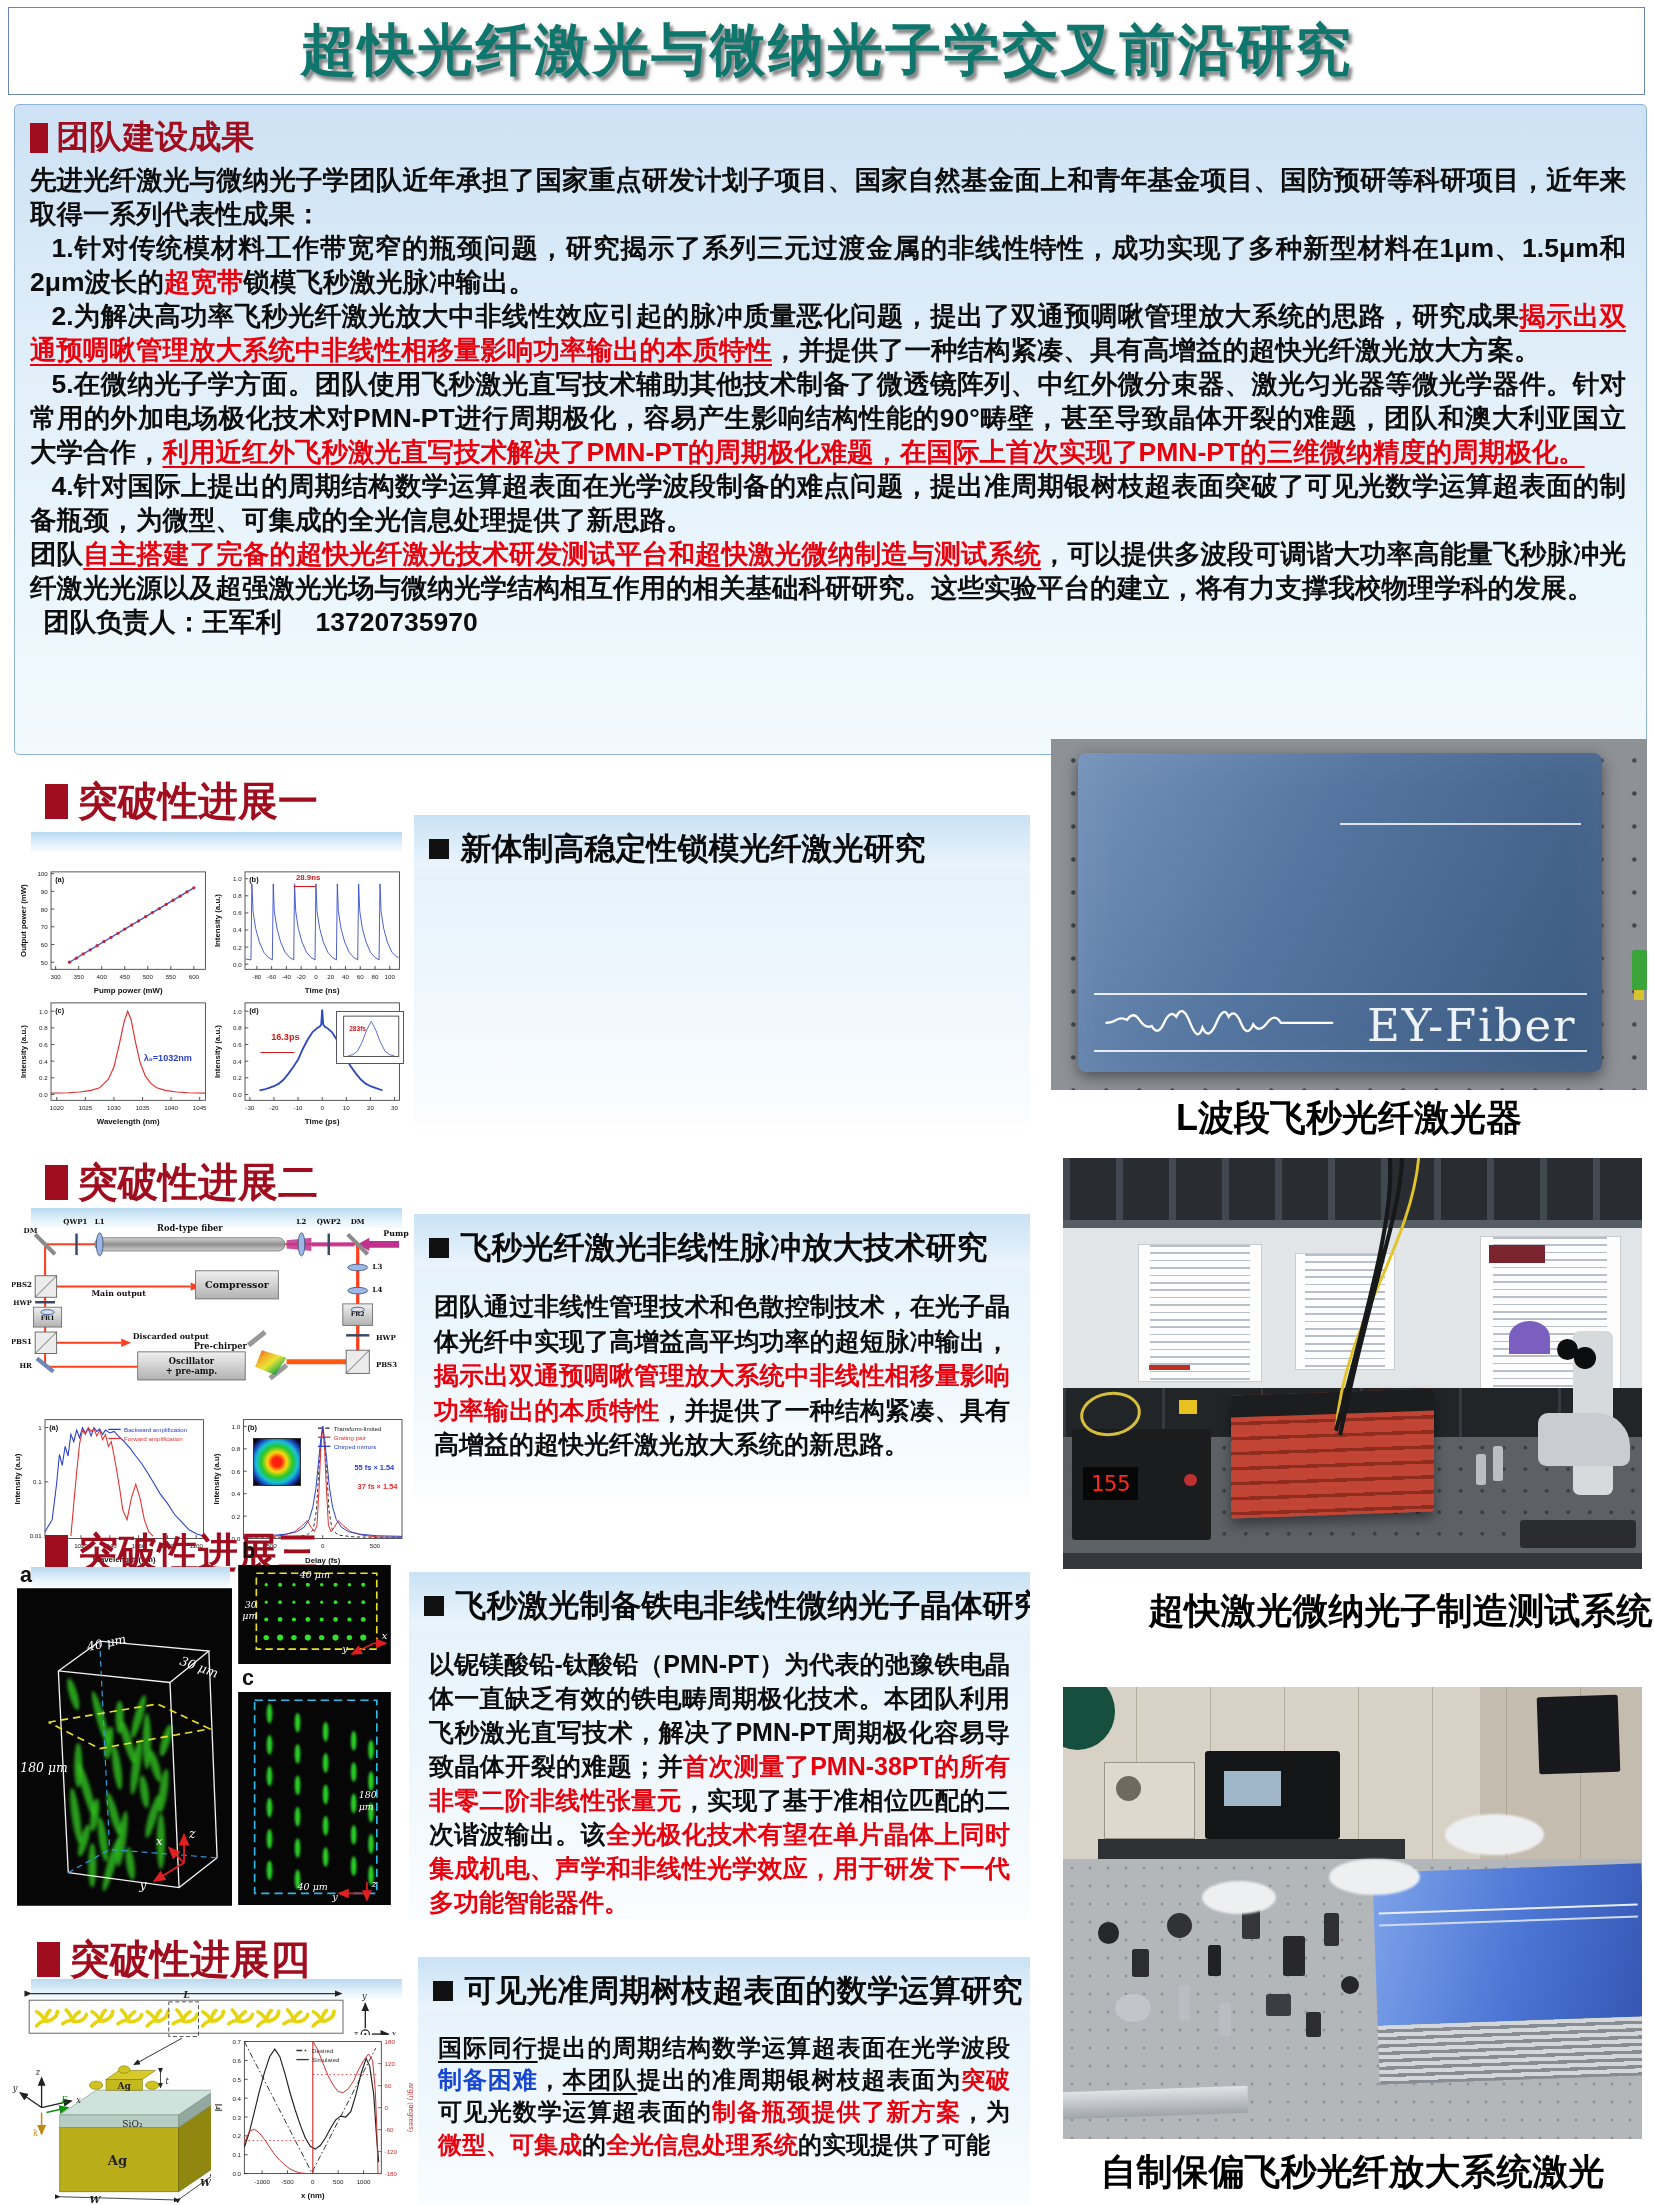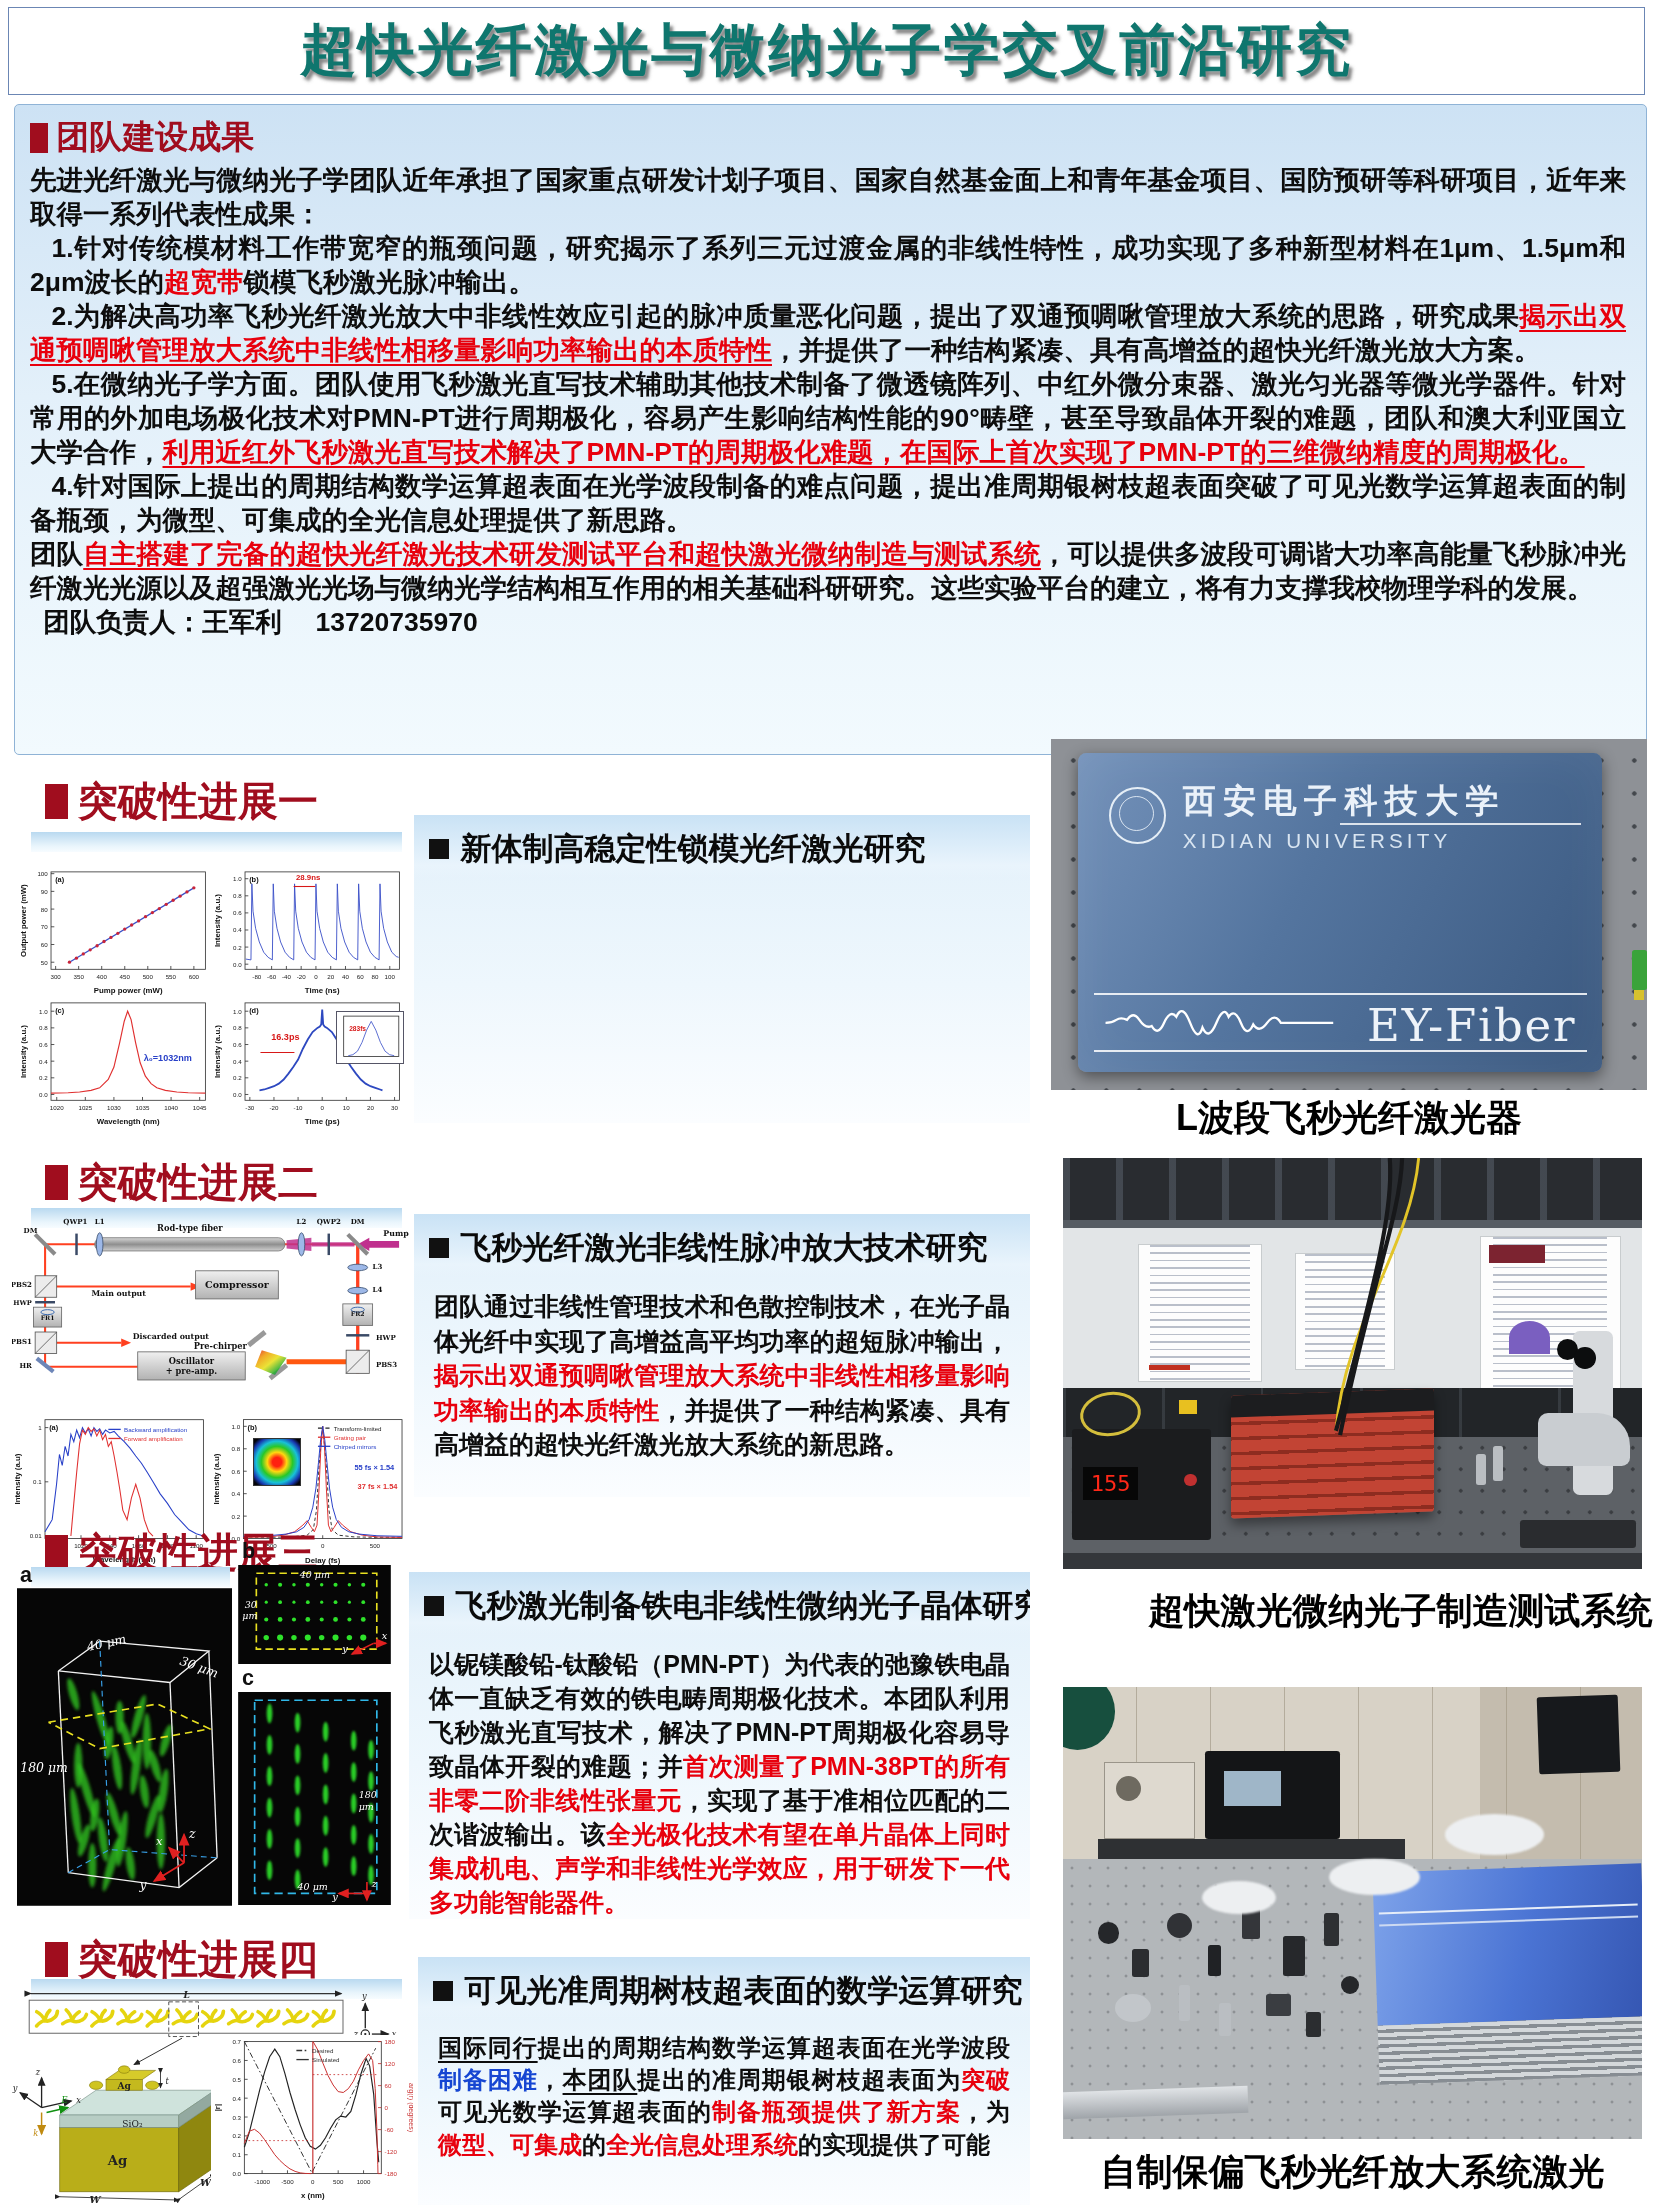--- a/index.html
+++ b/index.html
@@ -699,21 +699,21 @@
 </svg>
 
 <div class="abs card" style="left:409px;top:1572px;width:621px;height:347px;">
   <div class="card-title">
     <span class="csq"></span>
     <span class="card-title-text">飞秒激光制备铁电非线性微纳光子晶体研究</span>
   </div>
   <div class="card-body cb3"><span>以铌镁酸铅-钛酸铅（PMN-PT）为代表的弛豫铁电晶体一直缺乏有效的铁电畴周期极化技术。本团队利用飞秒激光直写技术，解决了PMN-PT周期极化容易导致晶体开裂的难题；并</span><span class="seg-r">首次测量了PMN-38PT的所有非零二阶非线性张量元</span><span>，实现了基于准相位匹配的二次谐波输出。该</span><span class="seg-r">全光极化技术有望在单片晶体上同时集成机电、声学和非线性光学效应，用于研发下一代多功能智能器件。</span></div>
 </div>
 
-<div class="abs sec-h" style="left:45px;top:1932px;">
+<div class="abs sec-h" style="left:37px;top:1932px;">
   <div class="hsq"></div>
   <div class="sec-h-text">突破性进展四</div>
 </div>
 <div class="abs sec-band" style="left:31px;top:1979px;"></div>
 
 <div class="abs" style="left:8.3px;top:1987px;width:414px;height:218px;">
   <svg id="s4deco" viewBox="0 0 500 264" width="414" height="218" style="position:absolute;left:0;top:0;">
     <defs>
       <path id="dnd" d="M-11,8 Q-4,2 0,3 Q6,5 12,0 M0,3 Q1,-4 7,-9 M0,3 Q-3,-5 -9,-9 M12,0 Q15,-2 16,-7" fill="none" stroke="#e5d40e" stroke-width="4.4" stroke-linecap="round"></path>
       <marker id="mb4" markerWidth="8" markerHeight="8" refX="6" refY="3" orient="auto">
@@ -858,27 +858,20 @@
 <div class="abs card" style="left:418px;top:1957px;width:612px;height:248px;">
   <div class="card-title">
     <span class="csq"></span>
     <span class="card-title-text">可见光准周期树枝超表面的数学运算研究</span>
   </div>
   <div class="card-body cb4"><span class="seg-u">国际同行</span><span>提出的周期结构数学运算超表面在光学波段</span><span class="seg-b">制备困难</span><span>，</span><span class="seg-u">本团队</span><span>提出的准周期银树枝超表面为</span><span class="seg-r">突破</span><span>可见光数学运算超表面的</span><span class="seg-r">制备瓶颈提供了新方案</span><span>，为</span><span class="seg-r">微型、可集成</span><span>的</span><span class="seg-r">全光信息处理系统</span><span>的实现提供了可能</span></div>
 </div>
 
 <div class="photo p1" style="left:1051px;top:739px;width:596px;height:351px;">
   <div class="plate">
-    <div class="logo-row">
-      <div class="logo-circle"></div>
-      <div>
-        <div class="plate-cn">西安电子科技大学</div>
-        <div class="plate-en">XIDIAN UNIVERSITY</div>
-      </div>
-    </div>
     <div class="plate-hr"></div>
     <div class="plate-line pl1"></div>
     <svg class="wave" viewBox="0 0 300 60">
       <path d="M2,30 Q10,30 16,26 T30,26 Q38,14 46,26 T62,34 Q70,48 78,30 T94,22 Q102,4 112,30 T128,36 Q136,54 146,30 T162,22 Q170,10 178,30 T194,32 Q202,44 212,30 T230,30 H298" stroke="#fff" stroke-width="3" fill="none"></path>
     </svg>
     <div class="brand">EY-Fiber</div>
     <div class="plate-line pl2"></div>
   </div>
   <div class="connector"></div>
 </div>

